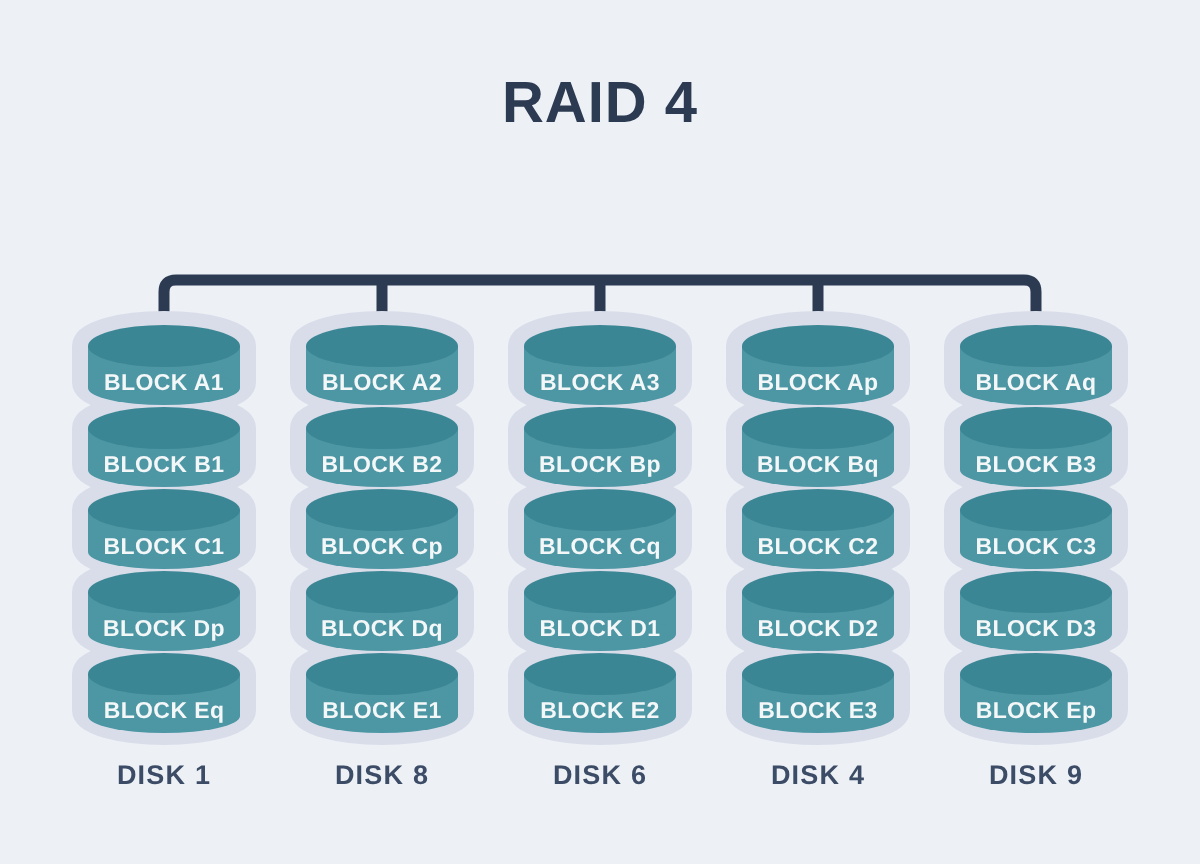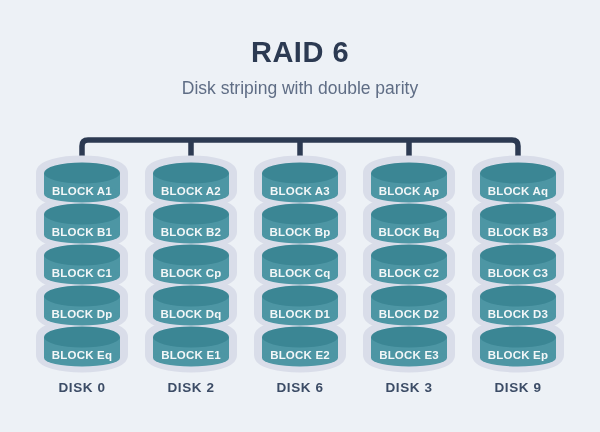--- a/index.html
+++ b/index.html
@@ -67,22 +67,21 @@
     font-weight: 700;
     letter-spacing: 0.6px;
     color: #3c4c66;
     white-space: nowrap;
   }
 </style>
 </head>
 <body>
 
 <div class="header">
-  <h1 class="title">RAID 6</h1>
-  <div class="subtitle">Disk striping with double parity</div>
+  <h1 class="title">RAID 4</h1>
 </div>
 
 <svg class="bus-svg" viewBox="0 0 600 432" aria-hidden="true">
   <path class="bus" d="M 82 173 L 82 146 Q 82 140 88 140 L 512 140 Q 518 140 518 146 L 518 173
            M 191 140 L 191 173
            M 300 140 L 300 173
            M 409 140 L 409 173"></path>
 </svg>
 
 <div class="disks-row">
@@ -120,21 +119,21 @@
           <ellipse class="rim" cx="46" cy="141" rx="38" ry="10.5"></ellipse>
         <text class="btxt" x="46" y="163">BLOCK Dp</text>
       </g>
       <g>
         <rect class="bodyfill" x="8" y="182" width="76" height="21"></rect>
           <ellipse class="bodyfill" cx="46" cy="203" rx="38" ry="8.5"></ellipse>
           <ellipse class="rim" cx="46" cy="182" rx="38" ry="10.5"></ellipse>
         <text class="btxt" x="46" y="204">BLOCK Eq</text>
       </g>
     </svg>
-    <div class="disk-label">DISK 0</div>
+    <div class="disk-label">DISK 1</div>
   </div>
 
   <div class="disk">
     <svg class="stack-svg" viewBox="0 0 92 218">
       <g>
         <rect class="halo" x="6.5" y="7" width="79" height="40" rx="39.5" ry="11"></rect>
         <rect class="halo" x="6.5" y="48" width="79" height="40" rx="39.5" ry="11"></rect>
         <rect class="halo" x="6.5" y="89" width="79" height="40" rx="39.5" ry="11"></rect>
         <rect class="halo" x="6.5" y="130" width="79" height="40" rx="39.5" ry="11"></rect>
         <rect class="halo" x="6.5" y="171" width="79" height="40" rx="39.5" ry="11"></rect>
@@ -163,21 +162,21 @@
           <ellipse class="rim" cx="46" cy="141" rx="38" ry="10.5"></ellipse>
         <text class="btxt" x="46" y="163">BLOCK Dq</text>
       </g>
       <g>
         <rect class="bodyfill" x="8" y="182" width="76" height="21"></rect>
           <ellipse class="bodyfill" cx="46" cy="203" rx="38" ry="8.5"></ellipse>
           <ellipse class="rim" cx="46" cy="182" rx="38" ry="10.5"></ellipse>
         <text class="btxt" x="46" y="204">BLOCK E1</text>
       </g>
     </svg>
-    <div class="disk-label">DISK 2</div>
+    <div class="disk-label">DISK 8</div>
   </div>
 
   <div class="disk">
     <svg class="stack-svg" viewBox="0 0 92 218">
       <g>
         <rect class="halo" x="6.5" y="7" width="79" height="40" rx="39.5" ry="11"></rect>
         <rect class="halo" x="6.5" y="48" width="79" height="40" rx="39.5" ry="11"></rect>
         <rect class="halo" x="6.5" y="89" width="79" height="40" rx="39.5" ry="11"></rect>
         <rect class="halo" x="6.5" y="130" width="79" height="40" rx="39.5" ry="11"></rect>
         <rect class="halo" x="6.5" y="171" width="79" height="40" rx="39.5" ry="11"></rect>
@@ -249,21 +248,21 @@
           <ellipse class="rim" cx="46" cy="141" rx="38" ry="10.5"></ellipse>
         <text class="btxt" x="46" y="163">BLOCK D2</text>
       </g>
       <g>
         <rect class="bodyfill" x="8" y="182" width="76" height="21"></rect>
           <ellipse class="bodyfill" cx="46" cy="203" rx="38" ry="8.5"></ellipse>
           <ellipse class="rim" cx="46" cy="182" rx="38" ry="10.5"></ellipse>
         <text class="btxt" x="46" y="204">BLOCK E3</text>
       </g>
     </svg>
-    <div class="disk-label">DISK 3</div>
+    <div class="disk-label">DISK 4</div>
   </div>
 
   <div class="disk">
     <svg class="stack-svg" viewBox="0 0 92 218">
       <g>
         <rect class="halo" x="6.5" y="7" width="79" height="40" rx="39.5" ry="11"></rect>
         <rect class="halo" x="6.5" y="48" width="79" height="40" rx="39.5" ry="11"></rect>
         <rect class="halo" x="6.5" y="89" width="79" height="40" rx="39.5" ry="11"></rect>
         <rect class="halo" x="6.5" y="130" width="79" height="40" rx="39.5" ry="11"></rect>
         <rect class="halo" x="6.5" y="171" width="79" height="40" rx="39.5" ry="11"></rect>

